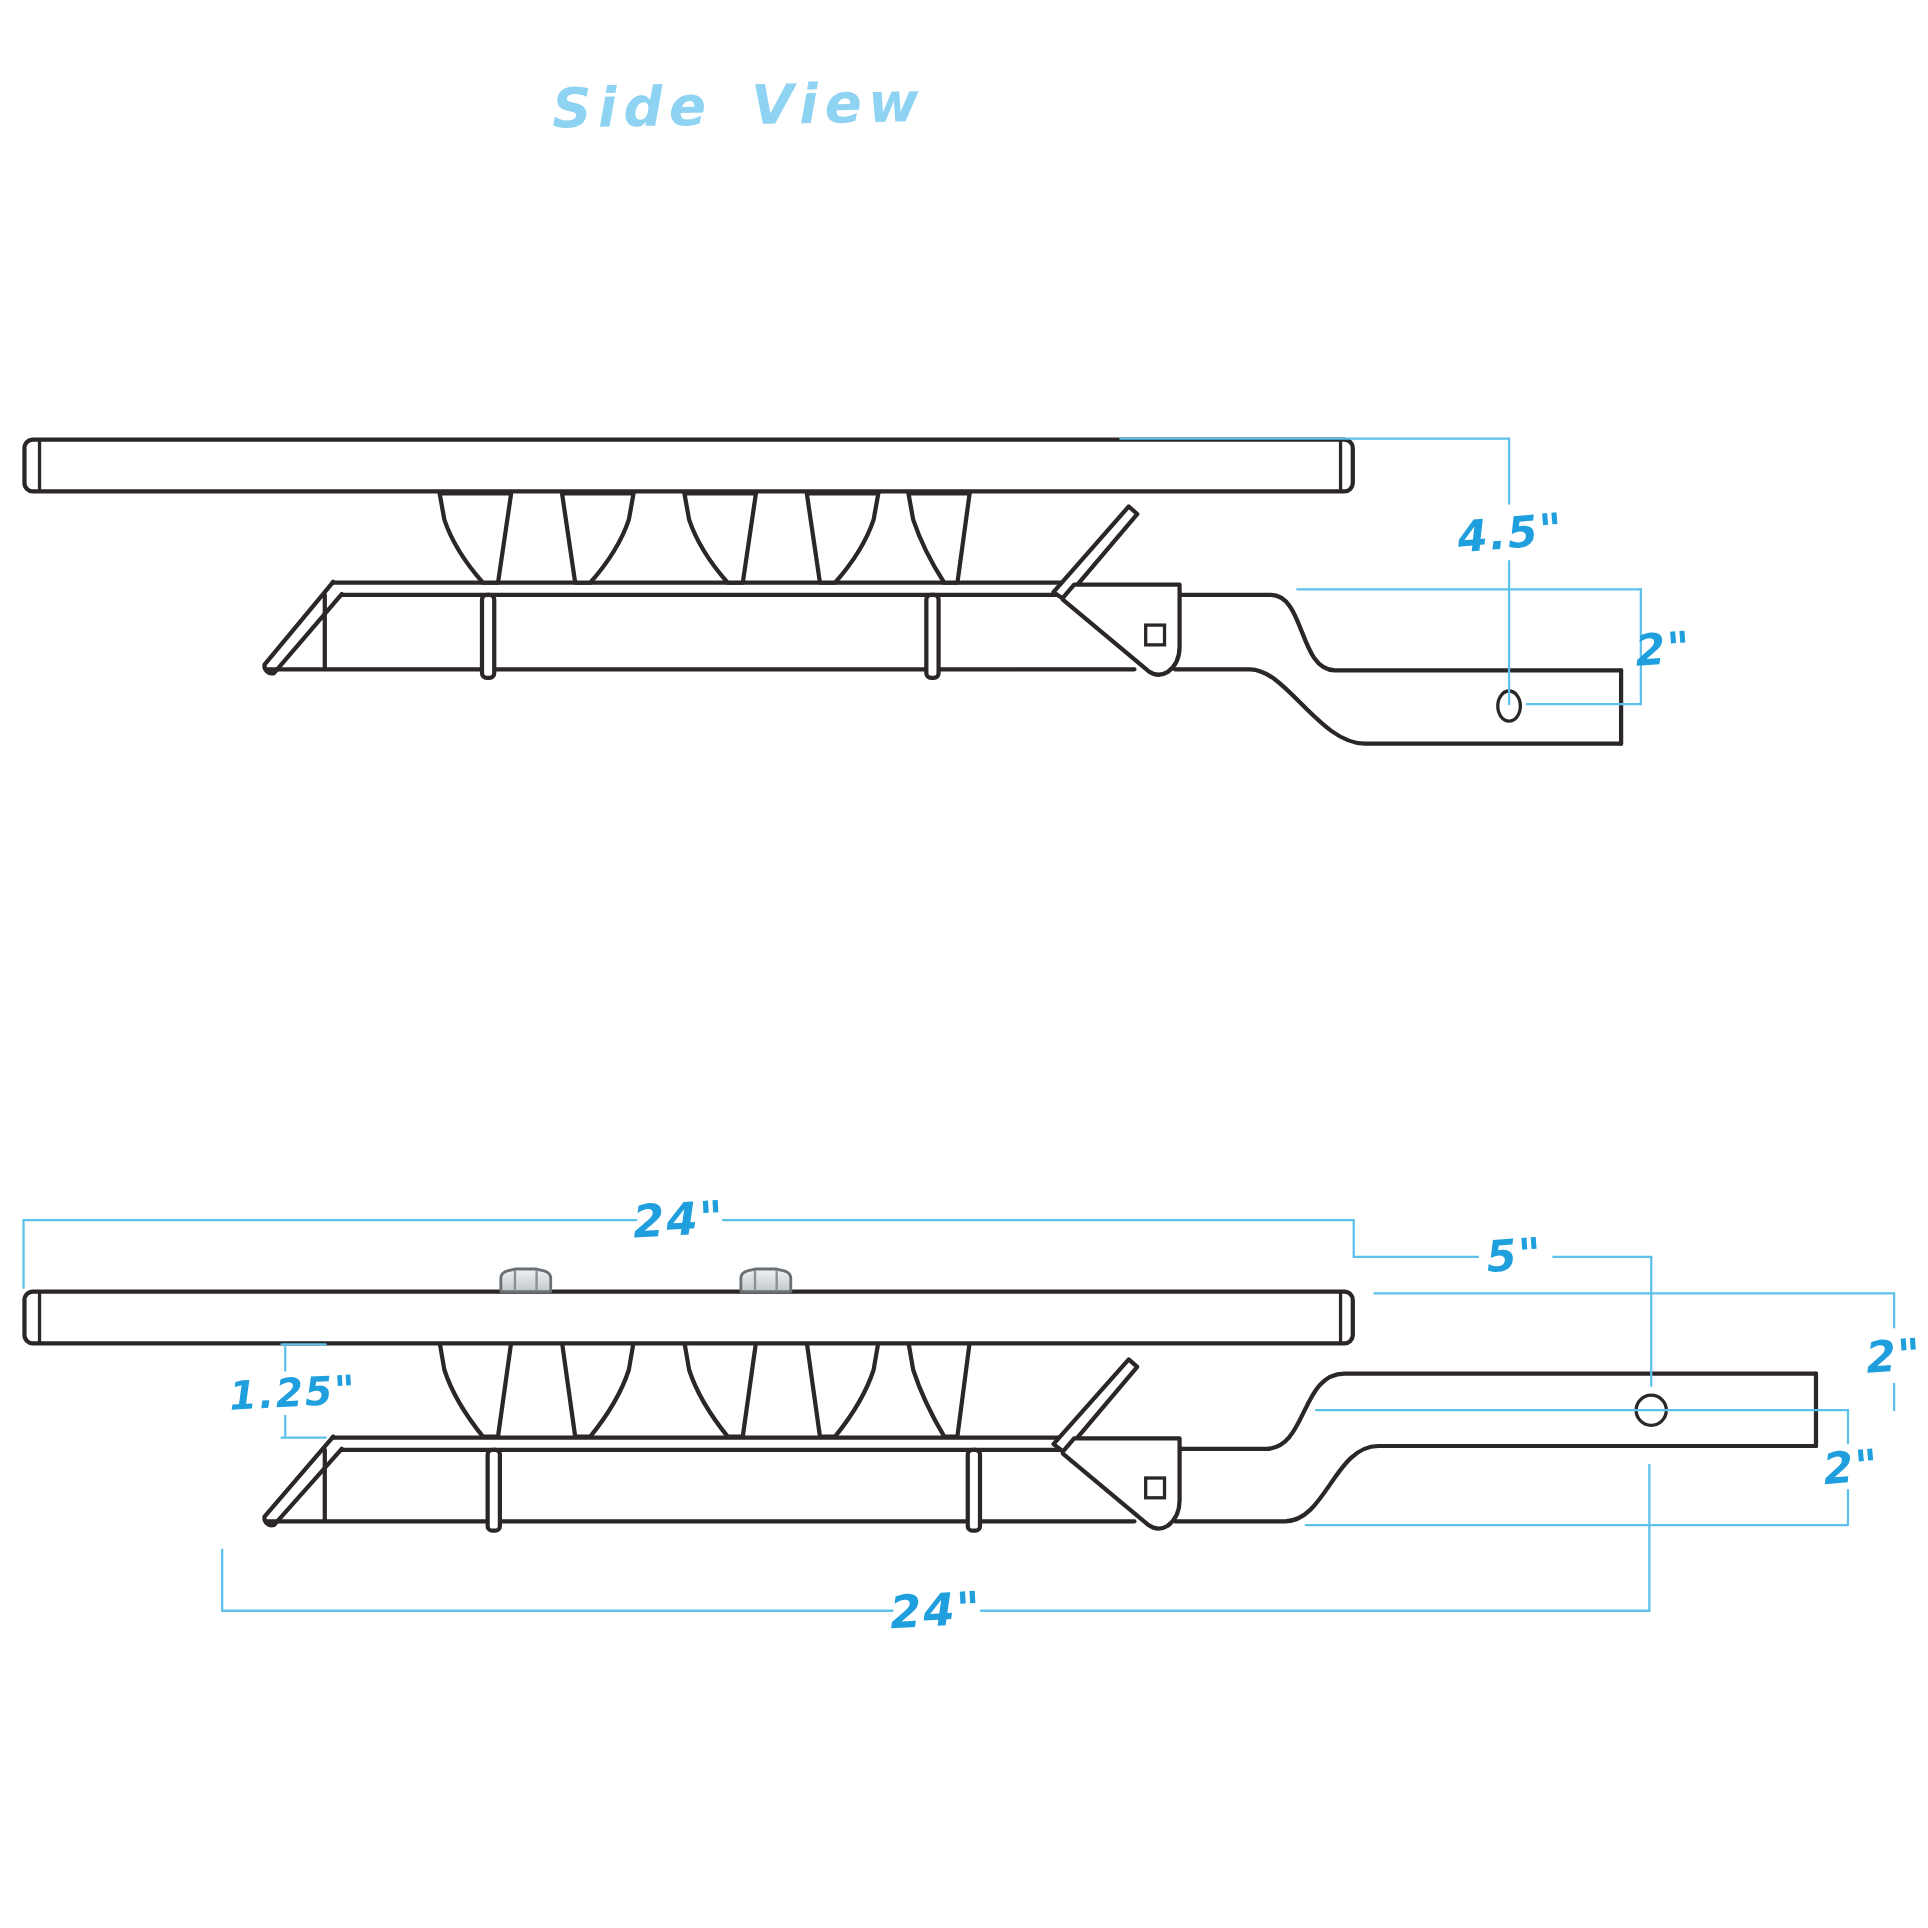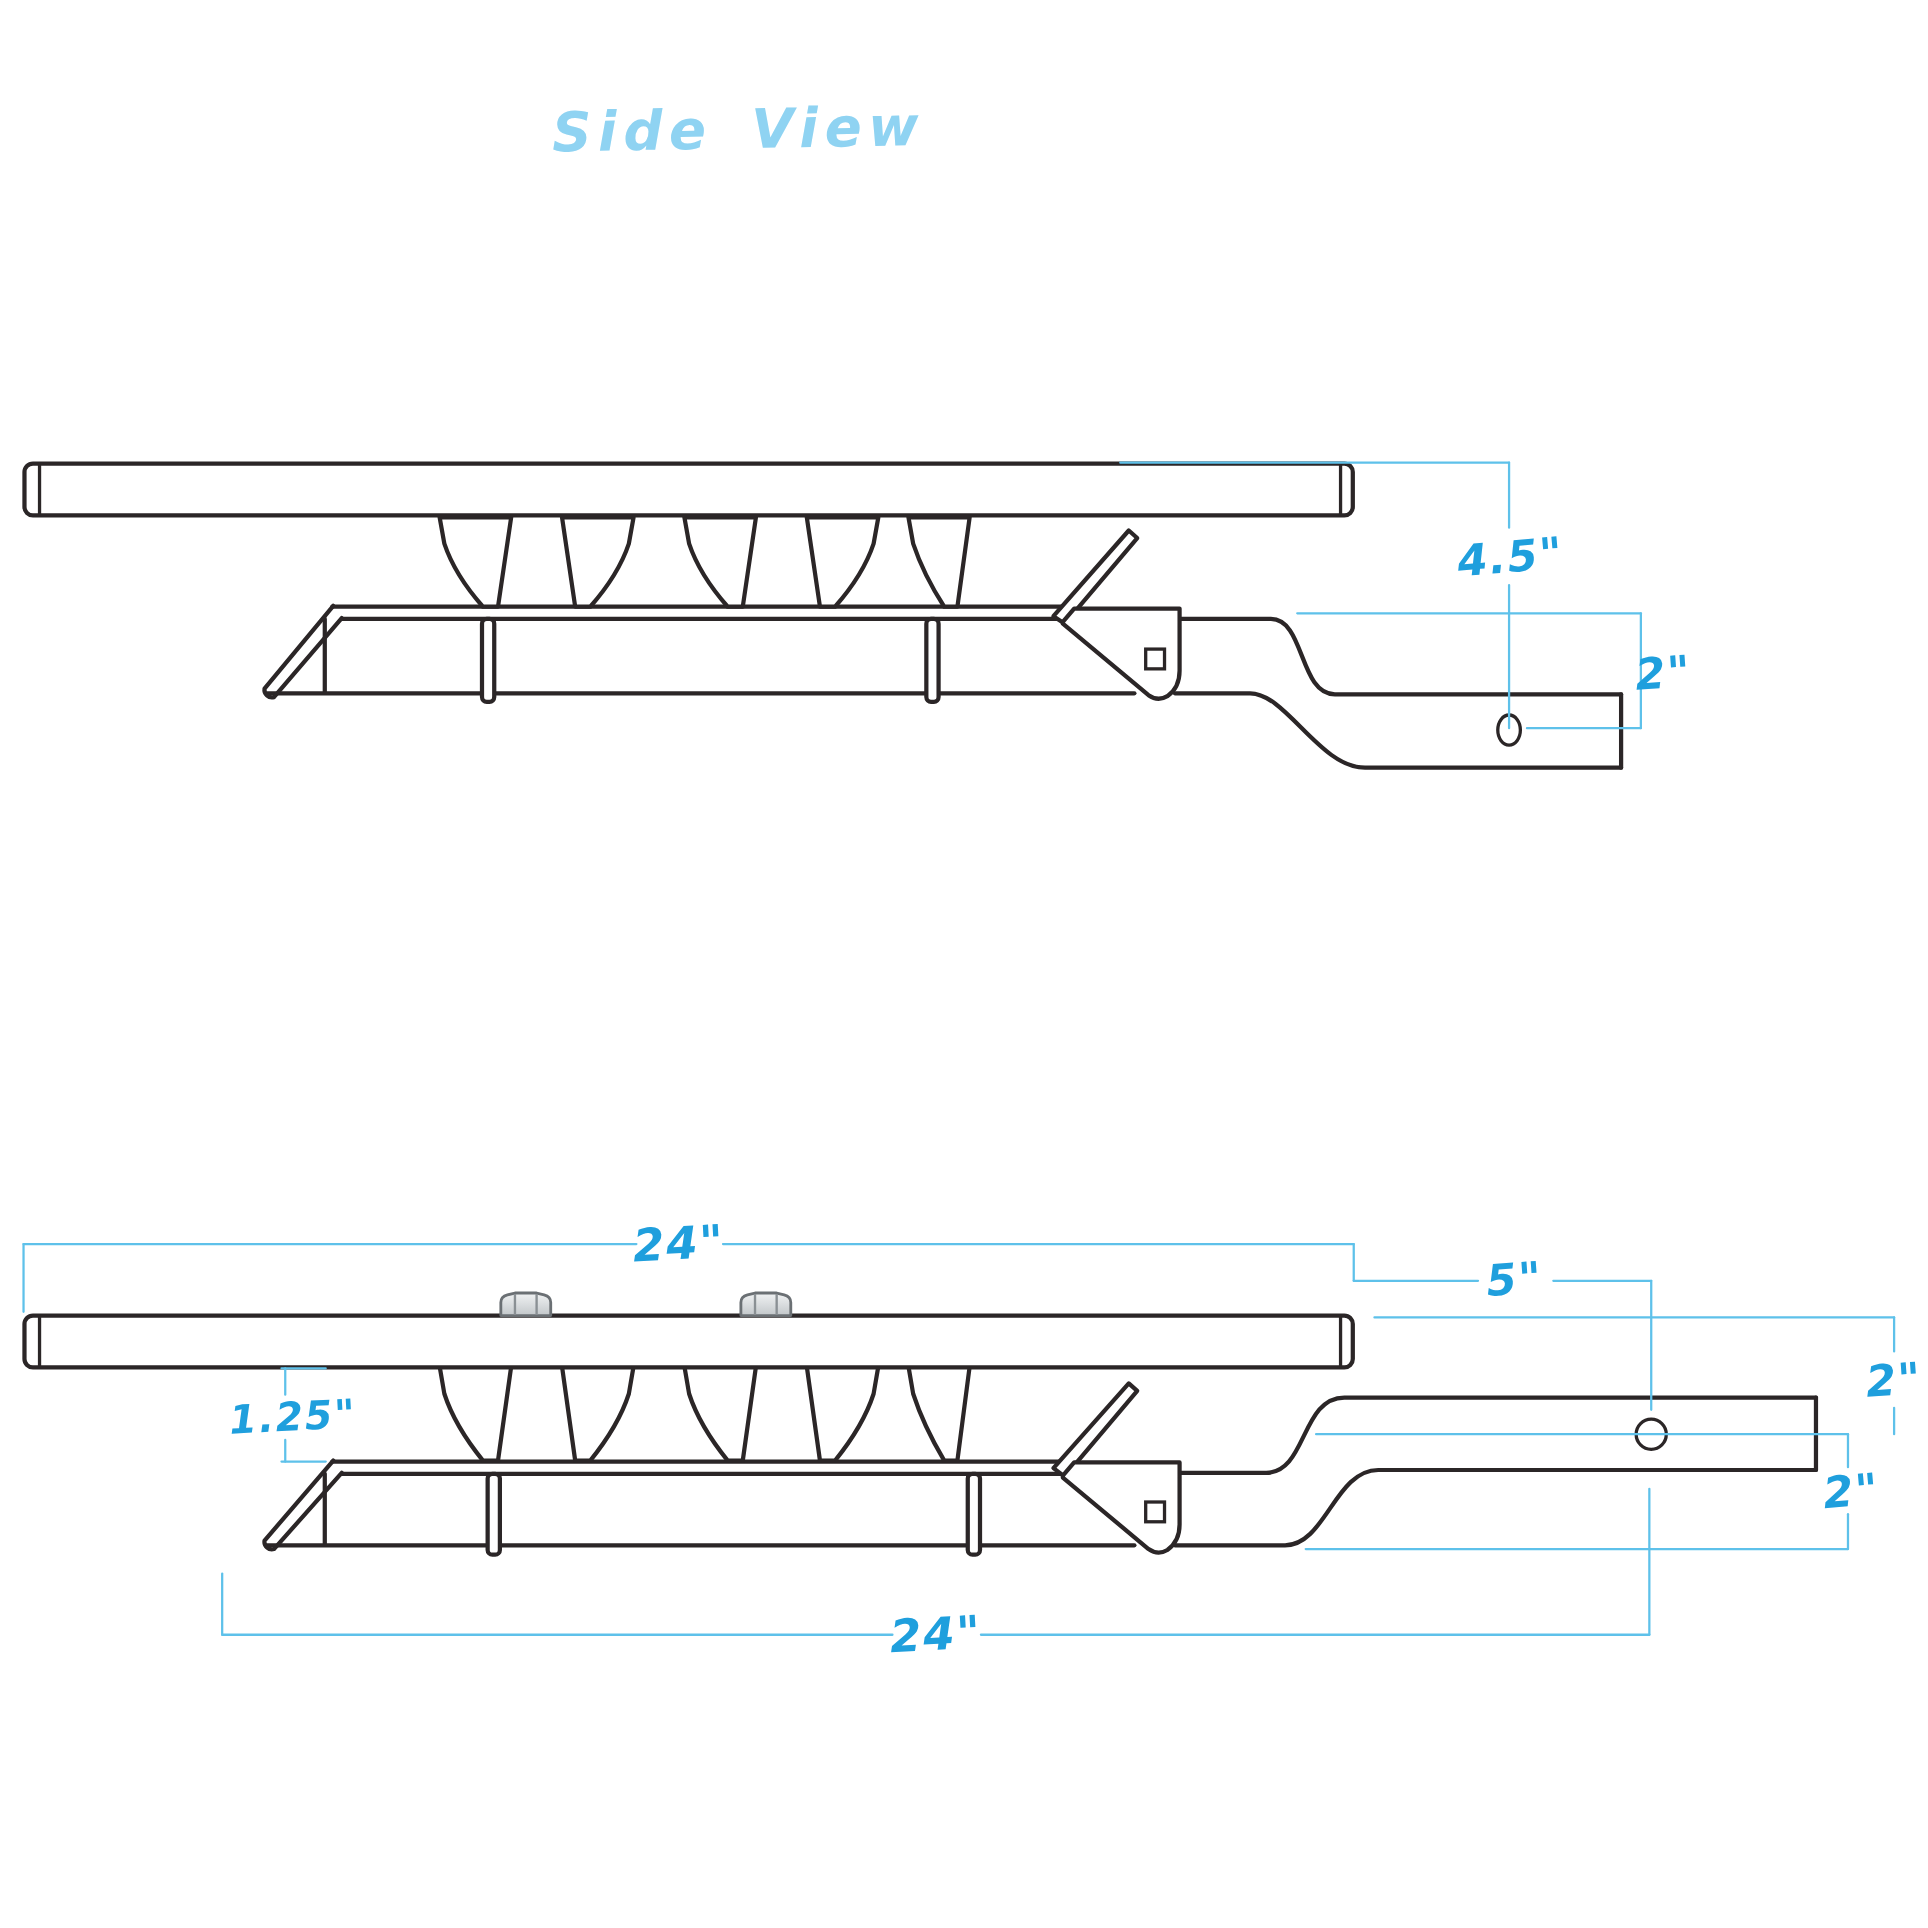--- a/index.html
+++ b/index.html
@@ -3,21 +3,21 @@
 <meta charset="utf-8">
 <style>
   :root{
     --ink:#2b2627;
     --dim:#5ec1ea;
     --label:#1f9fdd;
     --title:#8fd3f2;
     --paper:#ffffff;
   }
   html,body{margin:0;padding:0;background:var(--paper);}
-  .canvas{width:1928px;height:1640px;position:relative;background:var(--paper);overflow:hidden;margin-top:24px;}
+  .canvas{width:1928px;height:1640px;position:relative;background:var(--paper);overflow:hidden;}
   svg{display:block;}
   .part{fill:#ffffff;stroke:var(--ink);stroke-width:4.5;stroke-linejoin:round;stroke-linecap:round;}
   .line{fill:none;stroke:var(--ink);stroke-width:4.5;stroke-linejoin:round;stroke-linecap:round;}
   .thin{fill:none;stroke:var(--ink);stroke-width:3.5;stroke-linecap:round;}
   .dimline{fill:none;stroke:var(--dim);stroke-width:2.4;stroke-linecap:round;}
   .dimlabel{
     fill:var(--label);
     font-family:"DejaVu Sans","Liberation Sans",sans-serif;
     font-style:italic;
     font-weight:600;

